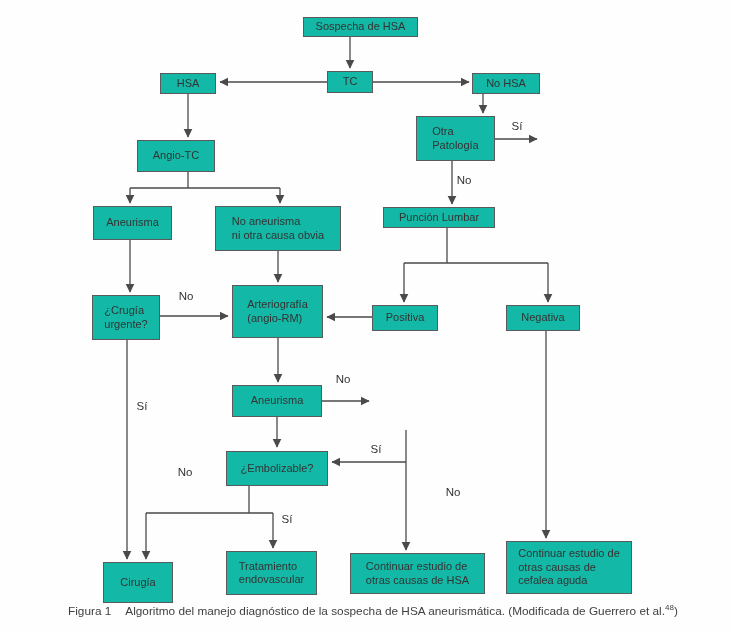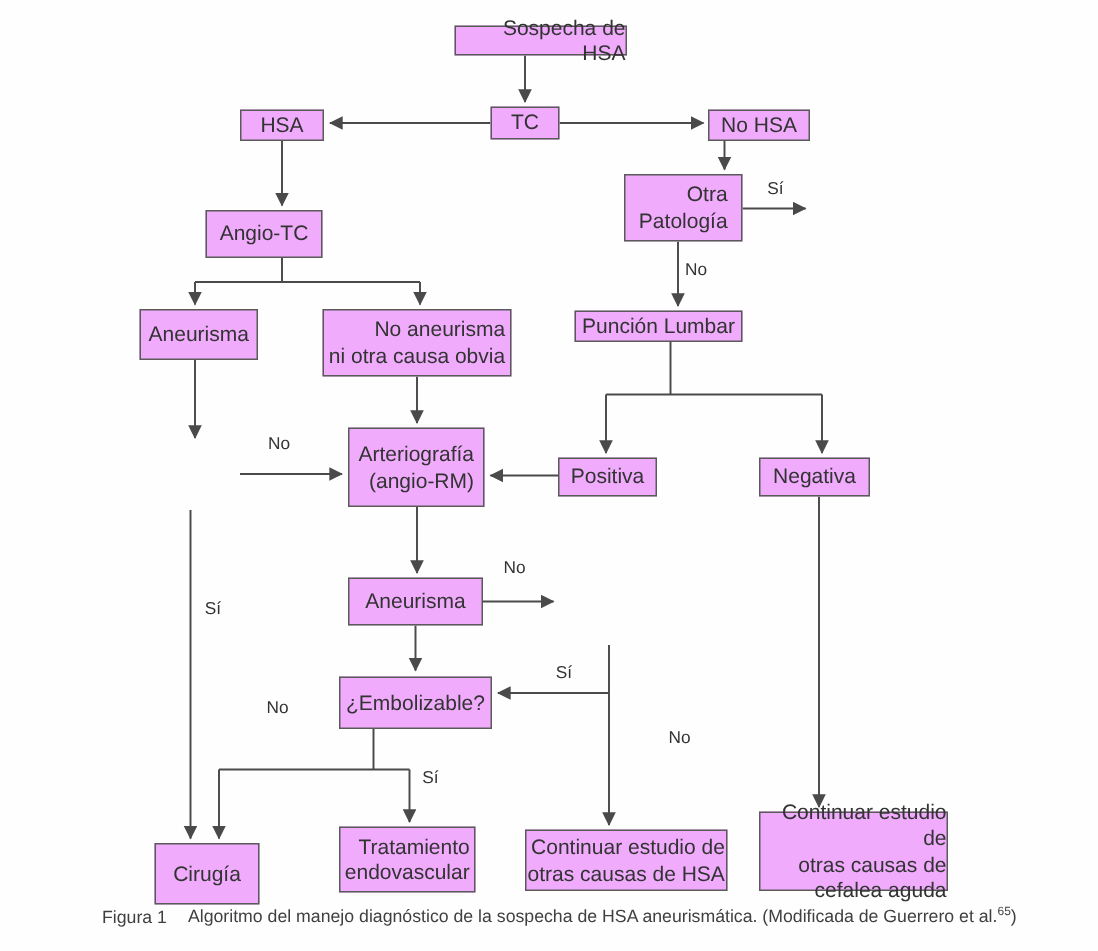--- a/index.html
+++ b/index.html
@@ -13,27 +13,27 @@
     overflow: hidden;
   }
   #connectors {
     position: absolute;
     left: 0; top: 0;
     width: 732px; height: 634px;
   }
   .node {
     position: absolute;
     box-sizing: border-box;
-    background: #f0abfc;
+    background: #14b8a6;
     border: 1px solid #5a5a5a;
     display: flex;
     align-items: center;
     justify-content: center;
-    text-align: right;
-    font-size: 14px;
+    text-align: left;
+    font-size: 11px;
     line-height: 1.22;
     white-space: pre-line;
     color: #333333;
   }
   .elabel {
     position: absolute;
     transform: translate(-50%, -50%);
     font-size: 11.5px;
     color: #333333;
     background: transparent;
@@ -96,20 +96,22 @@
   <div class="node" style="left:327px;top:71px;width:46px;height:22px">TC</div>
   <div class="node" style="left:160px;top:73px;width:56px;height:21px">HSA</div>
   <div class="node" style="left:472px;top:73px;width:68px;height:21px">No HSA</div>
   <div class="node" style="left:416px;top:116px;width:79px;height:45px">Otra
 Patología</div>
   <div class="node" style="left:137px;top:140px;width:78px;height:32px">Angio-TC</div>
   <div class="node" style="left:93px;top:206px;width:79px;height:34px">Aneurisma</div>
   <div class="node" style="left:215px;top:206px;width:126px;height:45px">No aneurisma
 ni otra causa obvia</div>
   <div class="node" style="left:383px;top:207px;width:112px;height:21px">Punción Lumbar</div>
+  <div class="node" style="left:92px;top:295px;width:68px;height:45px">¿Crugía
+urgente?</div>
   <div class="node" style="left:232px;top:285px;width:91px;height:53px">Arteriografía
 (angio-RM)</div>
   <div class="node" style="left:372px;top:305px;width:66px;height:26px">Positiva</div>
   <div class="node" style="left:506px;top:305px;width:74px;height:26px">Negativa</div>
   <div class="node" style="left:232px;top:385px;width:90px;height:32px">Aneurisma</div>
   <div class="node" style="left:226px;top:451px;width:102px;height:35px">¿Embolizable?</div>
   <div class="node" style="left:103px;top:562px;width:70px;height:41px">Cirugía</div>
   <div class="node" style="left:226px;top:551px;width:91px;height:44px">Tratamiento
 endovascular</div>
   <div class="node" style="left:350px;top:553px;width:135px;height:41px">Continuar estudio de
@@ -122,16 +124,16 @@
   <span class="elabel" style="left:464px;top:180px">No</span>
   <span class="elabel" style="left:186px;top:296px">No</span>
   <span class="elabel" style="left:142px;top:406px">Sí</span>
   <span class="elabel" style="left:343px;top:379px">No</span>
   <span class="elabel" style="left:376px;top:449px">Sí</span>
   <span class="elabel" style="left:185px;top:472px">No</span>
   <span class="elabel" style="left:287px;top:519px">Sí</span>
   <span class="elabel" style="left:453px;top:492px">No</span>
 
   <div id="caption">
-    <span class="cap-label">Figura 1</span><span>Algoritmo del manejo diagnóstico de la sospecha de HSA aneurismática. (Modificada de Guerrero et al.</span><sup>65</sup><span>)</span>
+    <span class="cap-label">Figura 1</span><span>Algoritmo del manejo diagnóstico de la sospecha de HSA aneurismática. (Modificada de Guerrero et al.</span><sup>48</sup><span>)</span>
   </div>
 
 </div>
 
 </body></html>

